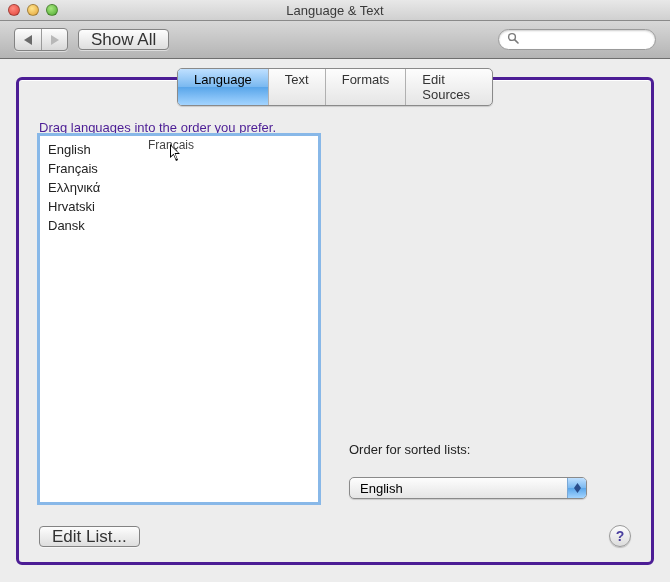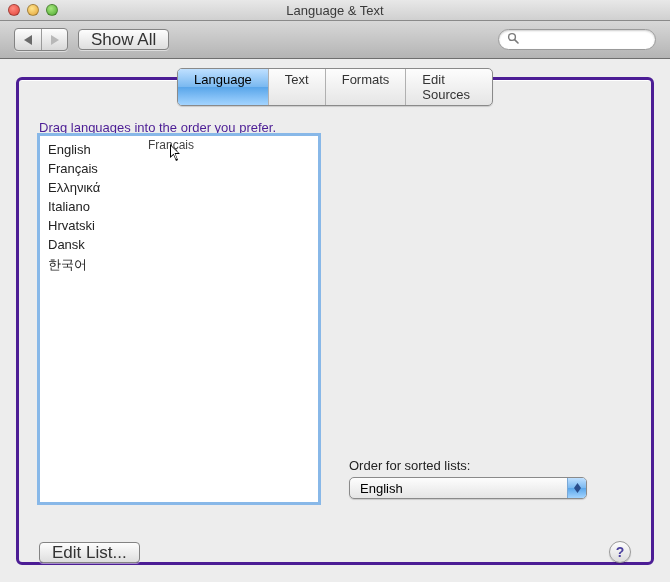--- a/index.html
+++ b/index.html
@@ -202,21 +202,21 @@
   
   .right-col {
     flex: 1;
     display: flex;
     flex-direction: column;
     justify-content: flex-end;
     padding-bottom: 4px;
   }
   .sort-label {
     font-size: 13px;
-    margin-bottom: 4px;
+    margin-bottom: 20px;
     color: #222;
   }
   .popup {
     display: flex;
     align-items: center;
     height: 22px;
     border: 1px solid #8a8a8a;
     border-radius: 5px;
     background: linear-gradient(to bottom, #fdfdfd, #e5e5e5);
     box-shadow: 0 1px 1px rgba(0,0,0,0.15);
@@ -235,21 +235,21 @@
     border-bottom-right-radius: 4px;
     display: flex;
     flex-direction: column;
     align-items: center;
     justify-content: center;
     gap: 0;
   }
   .popup .arrows svg { display: block; }
   
   .bottom-row {
-    margin-top: 38px;
+    margin-top: 22px;
     display: flex;
     justify-content: space-between;
     align-items: center;
   }
   .help-btn {
     width: 22px;
     height: 22px;
     border-radius: 50%;
     border: 1px solid #9a9a9a;
     background: linear-gradient(to bottom, #fdfdfd, #dcdcdc);
@@ -311,24 +311,22 @@
       <div class="tab">Edit Sources</div>
     </div>
 
     <div class="instruction">Drag languages into the order you prefer.</div>
 
     <div class="main-row">
       <div class="lang-list">
         <div class="item">English</div>
         <div class="item">Français</div>
         <div class="item">Ελληνικά</div>
-        <div class="item">Italiano</div>
         <div class="item">Hrvatski</div>
         <div class="item">Dansk</div>
-        <div class="item">한국어</div>
 
         <div class="drag-ghost">Français</div>
         <svg class="cursor-arrow" viewBox="0 0 12 18">
           <path d="M0 0 L0 14 L3.5 11 L6 17 L8 16 L5.5 10 L10 10 Z" fill="#000"></path>
           <path d="M1 2 L1 12 L3.6 9.8 L6 15.2 L6.9 14.8 L4.6 9 L8.2 9 Z" fill="#fff"></path>
         </svg>
       </div>
 
       <div class="right-col">
         <div class="sort-label">Order for sorted lists:</div>

